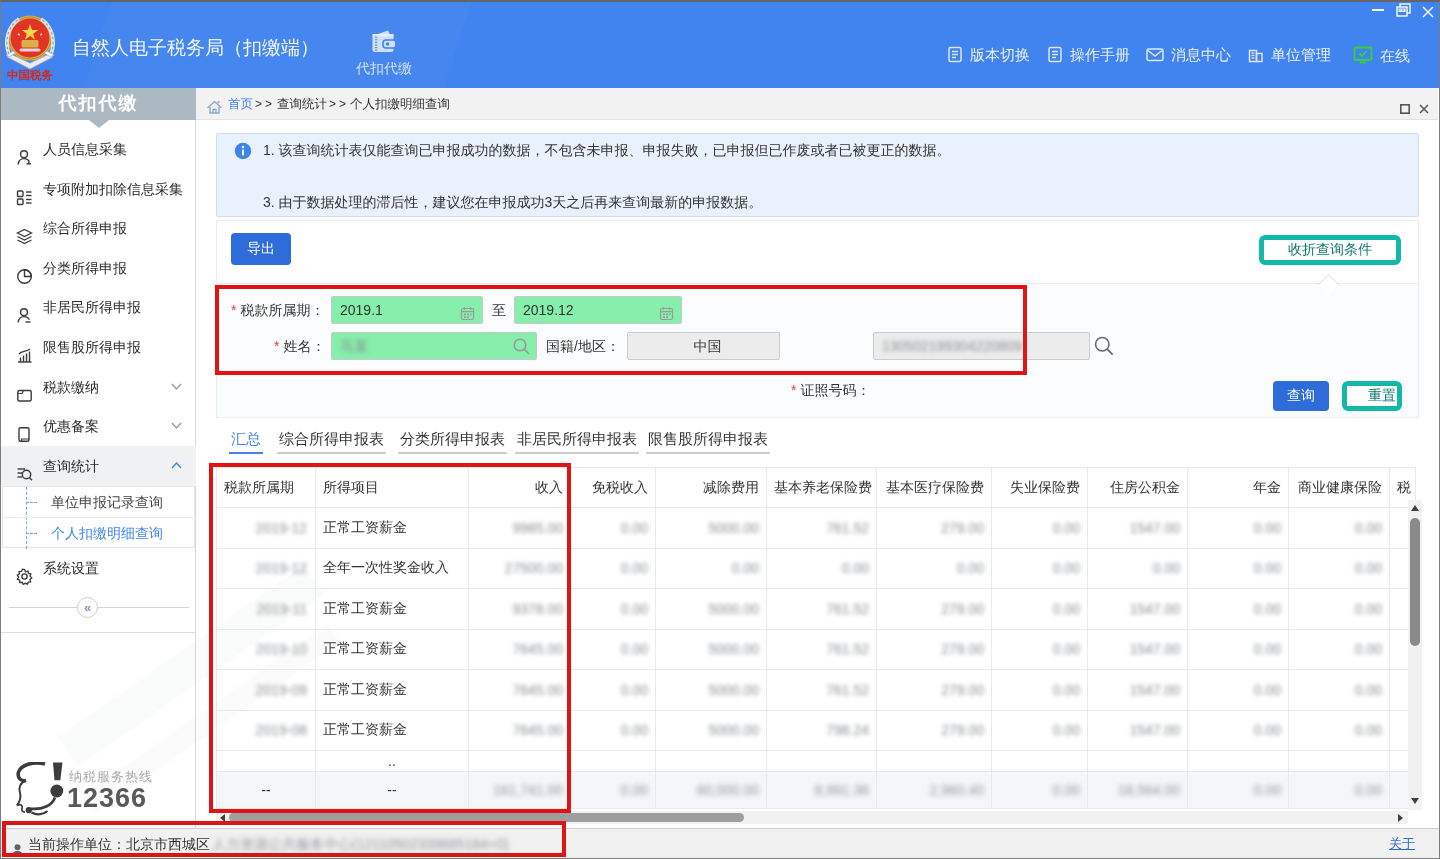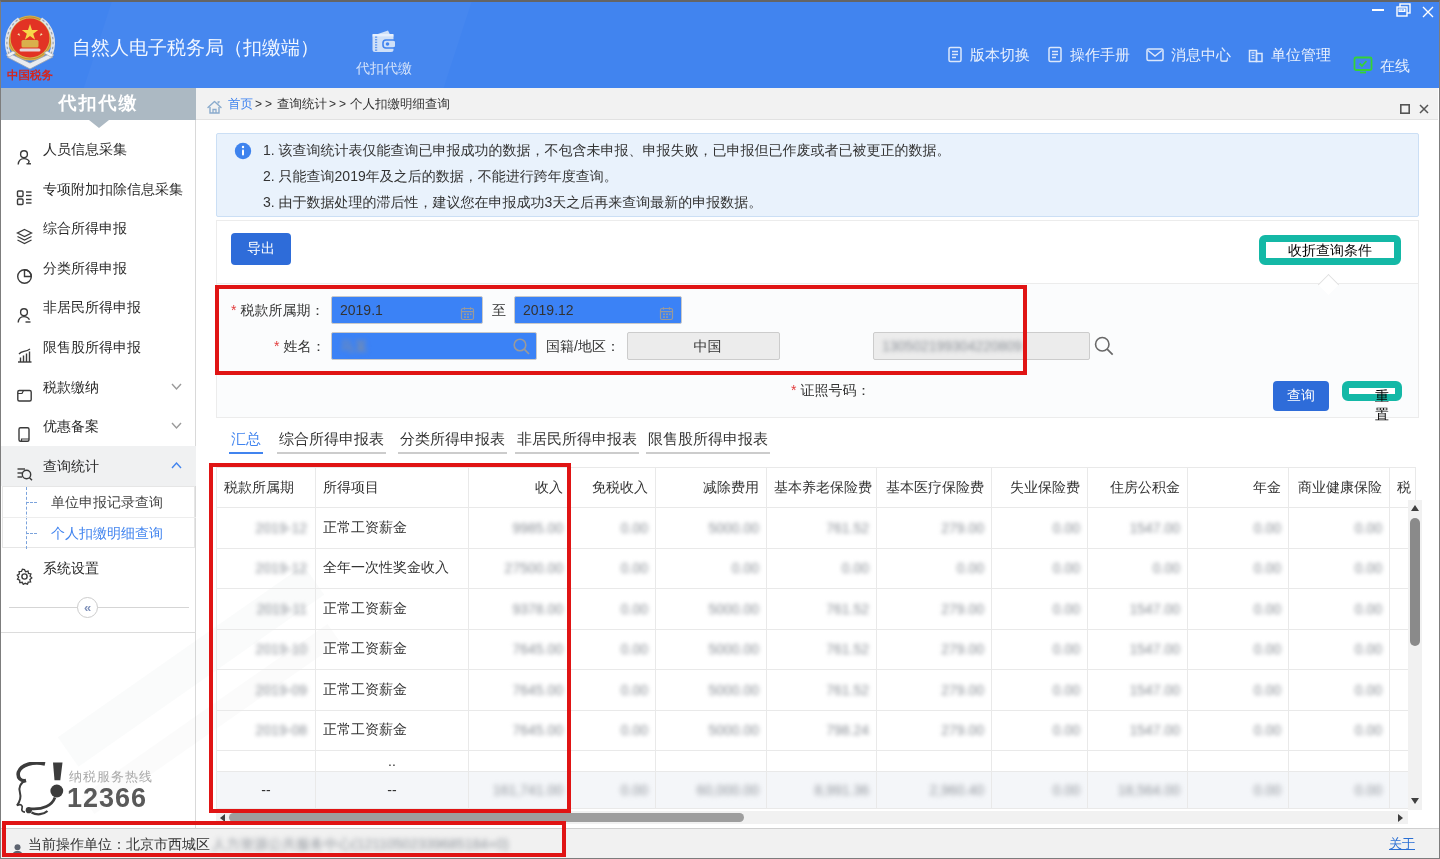--- a/index.html
+++ b/index.html
@@ -30,22 +30,22 @@
 #collapse .line{position:absolute;left:8px;top:0;width:180px;border-top:1px solid #d5d5d5;}
 #collapse .btn{position:absolute;left:76px;top:-10px;width:21px;height:21px;border:1px solid #ccc;border-radius:50%;background:#fff;color:#8092ba;text-align:center;line-height:19px;font-size:13px;font-weight:bold;}
 #hotline{position:absolute;left:0;top:672px;width:195px;height:80px;}
 
 #bc{position:absolute;left:196px;top:88px;width:1242px;height:32px;background:#f2f2f2;border-bottom:1px solid #e2e2e2;font-size:14px;line-height:32px;}
 
 #infobox{position:absolute;left:216px;top:133px;width:1203px;height:84px;background:#e9f2fc;border:1px solid #cbdff5;border-radius:2px;}
 #infobox .ln{position:absolute;left:262px;white-space:nowrap;font-size:14px;color:#333;}
 #panel{position:absolute;left:216px;top:220px;width:1203px;height:198px;border:1px solid #ececec;background:#fff;}
 .btn-blue{background:#2e6cd9;color:#fff;border:none;border-radius:4px;font-size:14px;font-family:"Liberation Sans",sans-serif;}
-.btn-ghost{background:#fff;color:#000000;border:7px solid #14b8a6;border-radius:6px;font-size:14px;font-family:"Liberation Sans",sans-serif;}
-.inp{position:absolute;height:28px;border:1px solid #c9c9c9;border-radius:2px;background:#3b82f6;font-size:14px;color:#333;line-height:26px;padding-left:8px;}
+.btn-ghost{background:#fff;color:#0f766e;border:5px solid #14b8a6;border-radius:6px;font-size:14px;font-family:"Liberation Sans",sans-serif;}
+.inp{position:absolute;height:28px;border:1px solid #c9c9c9;border-radius:2px;background:#86efac;font-size:14px;color:#333;line-height:26px;padding-left:8px;}
 .inp.dis{background:#ececec;border-color:#ccc;}
 .lbl{position:absolute;font-size:14px;color:#333;white-space:nowrap;}
 .req{color:#e23b3b;margin-right:4px;}
 .blur1{filter:blur(2.2px);color:#8a8f96;}
 .blur2{filter:blur(2.6px);color:#90959c;}
 
 .tab{position:absolute;top:430px;font-size:15px;color:#333;}
 .tabu{position:absolute;top:452px;height:2px;background:#ccc;}
 
 #tbl{position:absolute;left:216px;top:467px;}
@@ -115,21 +115,21 @@
         <rect x="1" y="3" width="16" height="11.5" rx="1.5" fill="none" stroke="#dbe7fb" stroke-width="1.5"></rect>
         <path d="M2,4.5 L9,10 L16,4.5" fill="none" stroke="#dbe7fb" stroke-width="1.5"></path>
       </svg>消息中心</div>
 <div class="hmenu" style="left:1246px;"><svg width="17" height="17" viewBox="0 0 17 17" style="">
         <rect x="2.5" y="4.5" width="7" height="11" fill="none" stroke="#dbe7fb" stroke-width="1.5"></rect>
         <rect x="9.5" y="7.5" width="5.5" height="8" fill="none" stroke="#dbe7fb" stroke-width="1.5"></rect>
         <line x1="4.5" y1="7" x2="7.5" y2="7" stroke="#dbe7fb" stroke-width="1.3"></line>
         <line x1="4.5" y1="9.5" x2="7.5" y2="9.5" stroke="#dbe7fb" stroke-width="1.3"></line>
         <line x1="4.5" y1="12" x2="7.5" y2="12" stroke="#dbe7fb" stroke-width="1.3"></line>
       </svg>单位管理</div>
-<div class="hmenu" style="left:1352px;margin-top:10px;"><svg width="20" height="18" viewBox="0 0 20 18" style="">
+<div class="hmenu" style="left:1352px;"><svg width="20" height="18" viewBox="0 0 20 18" style="">
         <rect x="1.5" y="1.5" width="17" height="12.5" rx="1.5" fill="none" stroke="#35d235" stroke-width="1.8"></rect>
         <path d="M6.5,7.5 L9,10 L13.5,5" fill="none" stroke="#35d235" stroke-width="1.8"></path>
         <line x1="7" y1="16.5" x2="13" y2="16.5" stroke="#35d235" stroke-width="1.8"></line>
       </svg>在线</div>
 </div>
 <div class="abs" style="left:1372px;top:9px;width:12px;height:2px;background:#fff;"></div>
 <div class="abs" style="left:1396px;top:3px;"><svg width="15" height="14" viewBox="0 0 15 14" style="">
       <rect x="4" y="1" width="10" height="9" fill="none" stroke="#fff" stroke-width="1.4"></rect>
       <rect x="1" y="4" width="10" height="9" fill="#4184ef" stroke="#fff" stroke-width="1.4"></rect>
       <rect x="2.5" y="5.5" width="7" height="3.5" fill="#fff"></rect>
@@ -287,21 +287,20 @@
         <path d="M1,1 L9,9 M9,1 L1,9" stroke="#555" stroke-width="1.5"></path>
       </svg></span>
 </div>
 <div id="infobox">
 <span class="abs" style="left:17px;top:8px;"><svg width="18" height="18" viewBox="0 0 18 18" style="">
         <circle cx="9" cy="9" r="8.2" fill="#3e83ee"></circle>
         <rect x="8" y="7.5" width="2" height="6" rx="1" fill="#fff"></rect>
         <circle cx="9" cy="5" r="1.2" fill="#fff"></circle>
       </svg></span>
 <div class="ln" style="left:46px;top:8px;">1. 该查询统计表仅能查询已申报成功的数据，不包含未申报、申报失败，已申报但已作废或者已被更正的数据。</div>
-<div class="ln" style="left:46px;top:34px;">2. 只能查询2019年及之后的数据，不能进行跨年度查询。</div>
 <div class="ln" style="left:46px;top:60px;">3. 由于数据处理的滞后性，建议您在申报成功3天之后再来查询最新的申报数据。</div>
 </div>
 <div id="panel">
 <button class="btn-blue abs" style="left:14px;top:12px;width:60px;height:32px;">导出</button>
 <button class="btn-ghost abs" style="left:1042px;top:14px;width:142px;height:30px;">收折查询条件</button>
 <div class="abs" style="left:0;top:62px;width:1201px;height:134px;border-top:1px solid #ececec;background:#fbfcfd;"></div>
 <div class="abs" style="left:1104px;top:56px;width:15px;height:15px;background:#fff;border-left:1px solid #e0e0e0;border-top:1px solid #e0e0e0;transform:rotate(45deg);"></div>
 <div class="lbl" style="left:14px;top:81px;"><span class="req">*</span>税款所属期：</div>
 <div class="inp" style="left:114px;top:75px;width:152px;">2019.1<span class="abs" style="right:7px;top:6px;"><svg width="15" height="15" viewBox="0 0 15 15" style="">
           <rect x="1.5" y="2.5" width="12" height="11" rx="1.5" fill="none" stroke="#9a9a9a" stroke-width="1.2"></rect>
@@ -333,21 +332,21 @@
         </svg></span></div>
 <div class="lbl" style="left:329px;top:117px;">国籍/地区：</div>
 <div class="inp dis" style="left:410px;top:111px;width:153px;text-align:center;">中国</div>
 <div class="lbl" style="left:574px;top:117px;margin-top:44px;"><span class="req">*</span>证照号码：</div>
 <div class="inp dis" style="left:656px;top:111px;width:217px;"><span class="blur1">130502199304220809</span></div>
 <div class="abs" style="left:876px;top:114px;"><svg width="22" height="22" viewBox="0 0 22 22" style="">
         <circle cx="9.263157894736842" cy="9.263157894736842" r="6.715789473684211" fill="none" stroke="#686868" stroke-width="1.6"></circle>
         <line x1="14.126315789473685" y1="14.126315789473685" x2="19.68421052631579" y2="19.68421052631579" stroke="#686868" stroke-width="1.7"></line>
       </svg></div>
 <button class="btn-blue abs" style="left:1056px;top:160px;width:56px;height:30px;">查询</button>
-<button class="btn-ghost abs" style="left:1125px;top:160px;width:60px;height:20px;padding-left:20px;">重置</button>
+<button class="btn-ghost abs" style="left:1125px;top:160px;width:60px;height:30px;padding-left:20px;">重置</button>
 </div>
 <div class="tab" style="left:231px;color:#4184ef;">汇总</div>
 <div class="tabu" style="left:229px;width:34px;background:#4184ef;"></div>
 <div class="tab" style="left:279px;color:#333;">综合所得申报表</div>
 <div class="tabu" style="left:277px;width:109px;background:#ccc;"></div>
 <div class="tab" style="left:400px;color:#333;">分类所得申报表</div>
 <div class="tabu" style="left:398px;width:109px;background:#ccc;"></div>
 <div class="tab" style="left:517px;color:#333;">非居民所得申报表</div>
 <div class="tabu" style="left:515px;width:124px;background:#ccc;"></div>
 <div class="tab" style="left:648px;color:#333;">限售股所得申报表</div>

